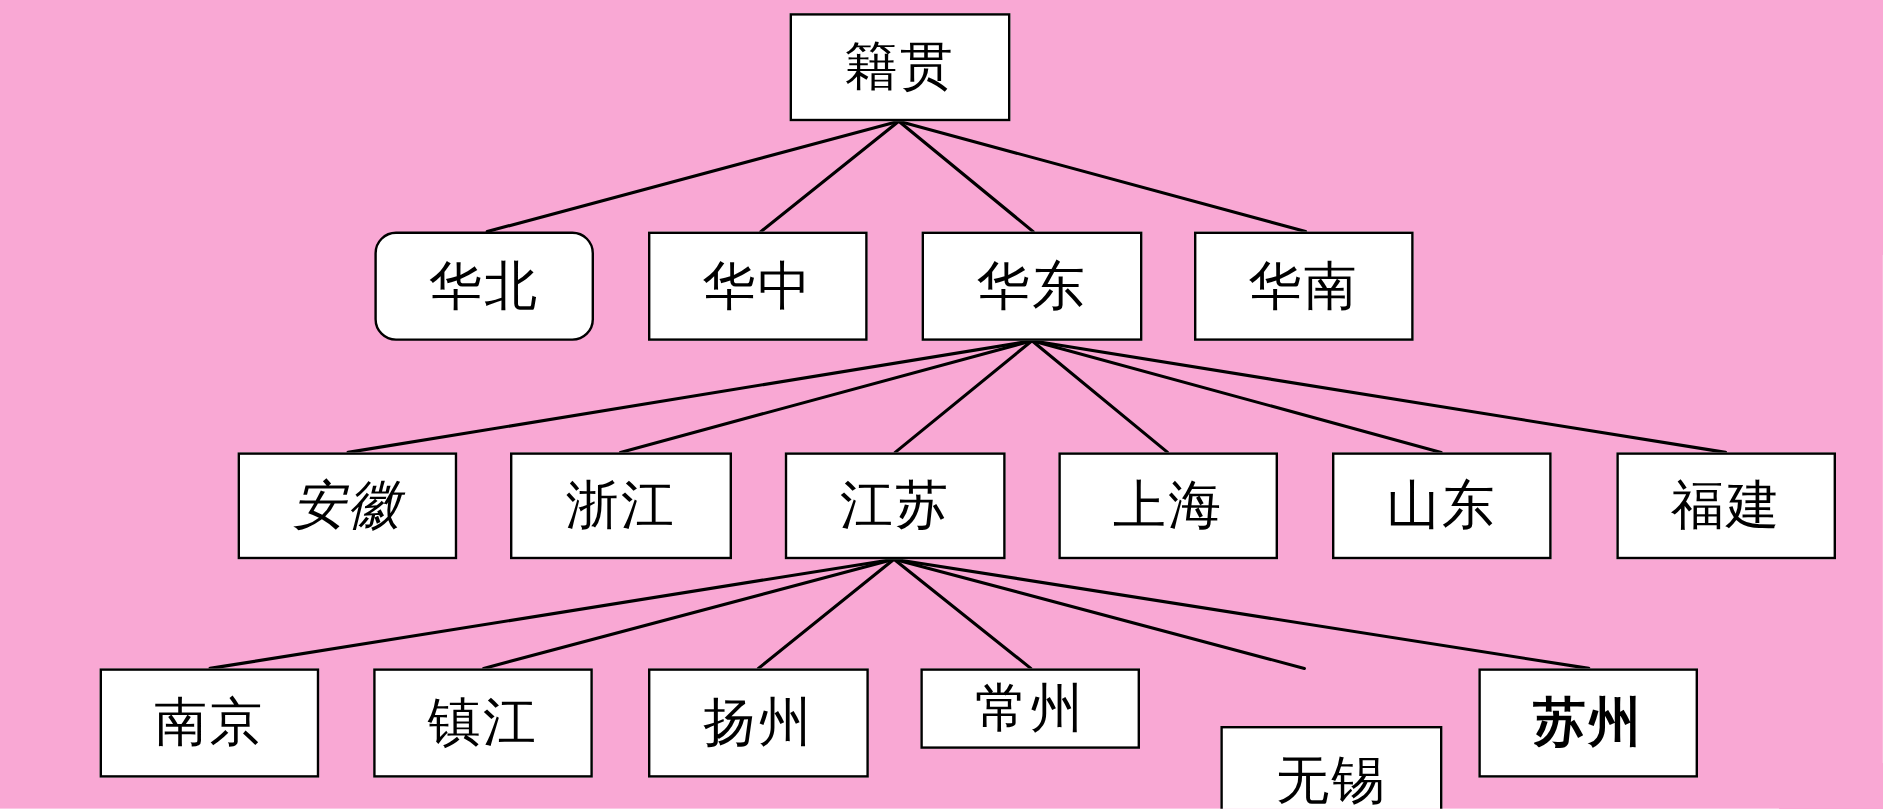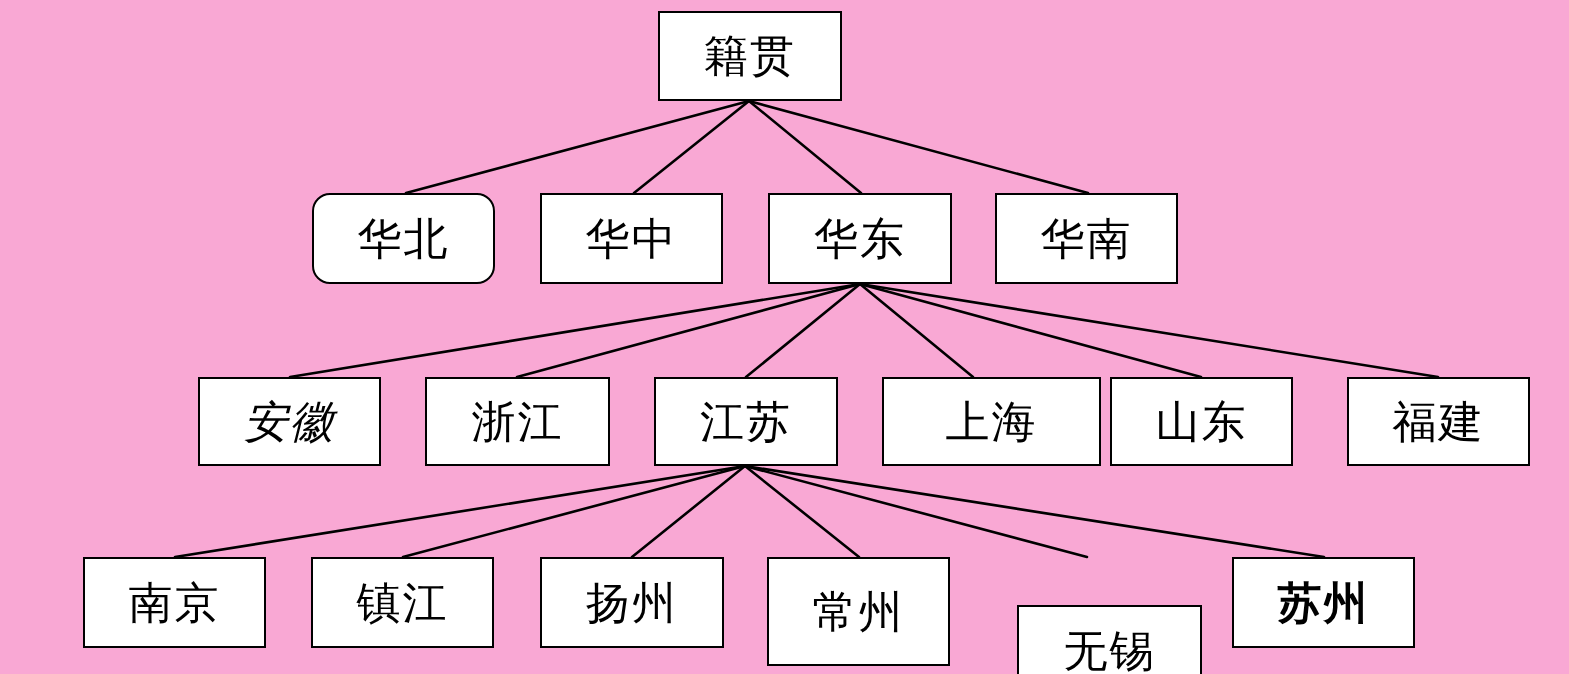--- a/index.html
+++ b/index.html
@@ -90,39 +90,39 @@
       </div>
       <div class="node-box" style="left: 198px; top: 377px; width: 183px; height: 89px; border-color: rgb(0, 0, 0);">
         <span class="node-label" style="color: rgb(0, 0, 0); font-style: italic;">安徽</span>
       </div>
       <div class="node-box" style="left: 425px; top: 377px; width: 185px; height: 89px; border-color: rgb(0, 0, 0); text-align: center;">
         <span class="node-label" style="color: rgb(0, 0, 0);">浙江</span>
       </div>
       <div class="node-box" style="left: 654px; top: 377px; width: 184px; height: 89px; border-color: rgb(0, 0, 0);">
         <span class="node-label" style="color: rgb(0, 0, 0);">江苏</span>
       </div>
-      <div class="node-box" style="left: 882px; top: 377px; width: 219px; height: 89px; border-color: rgb(0, 0, 0);">
+      <div class="node-box" style="left: 882px; top: 377px; width: 183px; height: 89px; border-color: rgb(0, 0, 0);">
         <span class="node-label" style="color: rgb(0, 0, 0);">上海</span>
       </div>
       <div class="node-box" style="left: 1110px; top: 377px; width: 183px; height: 89px; border-color: rgb(0, 0, 0);">
         <span class="node-label" style="color: rgb(0, 0, 0);">山东</span>
       </div>
       <div class="node-box" style="left: 1347px; top: 377px; width: 183px; height: 89px; border-color: rgb(0, 0, 0); align-items: center;">
         <span class="node-label" style="color: rgb(0, 0, 0);">福建</span>
       </div>
       <div class="node-box" style="left: 83px; top: 557px; width: 183px; height: 91px; border-color: rgb(0, 0, 0);">
         <span class="node-label" style="color: rgb(0, 0, 0); text-align: right;">南京</span>
       </div>
       <div class="node-box" style="left: 311px; top: 557px; width: 183px; height: 91px; border-color: rgb(0, 0, 0);">
         <span class="node-label" style="color: rgb(0, 0, 0);">镇江</span>
       </div>
       <div class="node-box" style="left: 540px; top: 557px; width: 184px; height: 91px; border-color: rgb(0, 0, 0);">
         <span class="node-label" style="color: rgb(0, 0, 0);">扬州</span>
       </div>
-      <div class="node-box" style="left: 767px; top: 557px; width: 183px; height: 109px; border-color: rgb(0, 0, 0); text-align: right;">
+      <div class="node-box" style="left: 767px; top: 557px; width: 183px; height: 67px; border-color: rgb(0, 0, 0); text-align: right;">
         <span class="node-label" style="color: rgb(0, 0, 0);">常州</span>
       </div>
       <div class="node-box" style="left: 1017px; top: 557px; width: 185px; height: 91px; border-color: rgb(0, 0, 0); margin-top: 48px;">
         <span class="node-label" style="color: rgb(0, 0, 0);">无锡</span>
       </div>
       <div class="node-box" style="left: 1232px; top: 557px; width: 183px; height: 91px; border-color: rgb(0, 0, 0); font-weight: bold;">
         <span class="node-label" style="color: rgb(0, 0, 0);">苏州</span>
       </div>
     </div>
 

